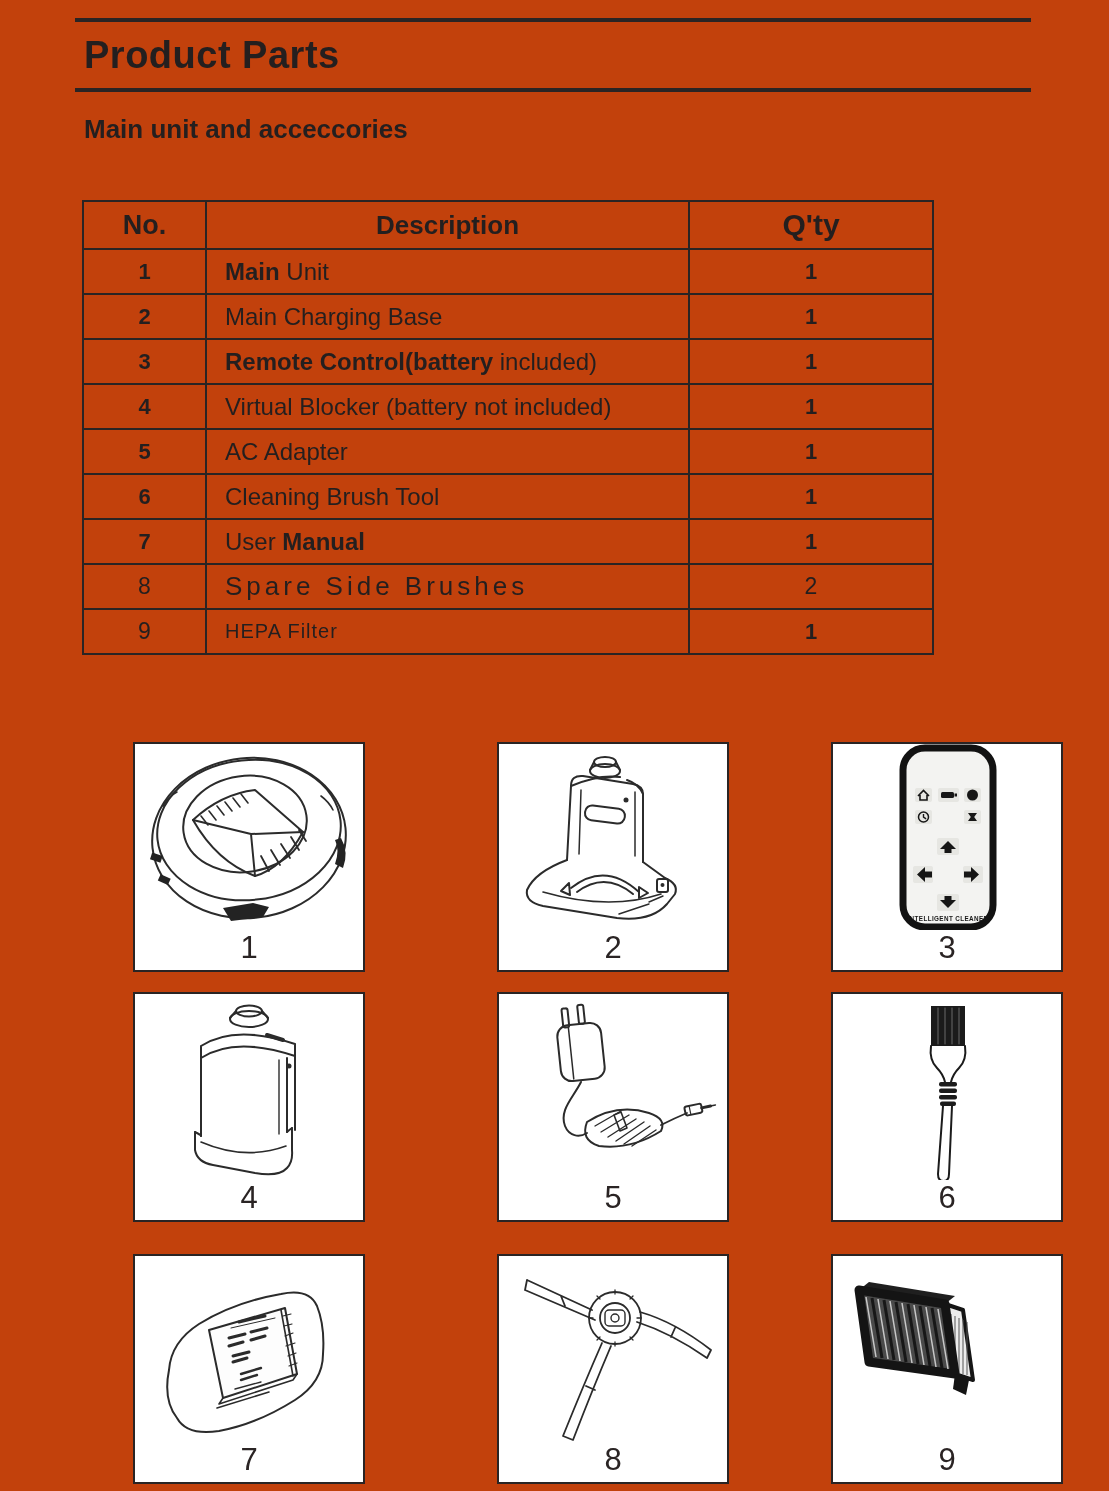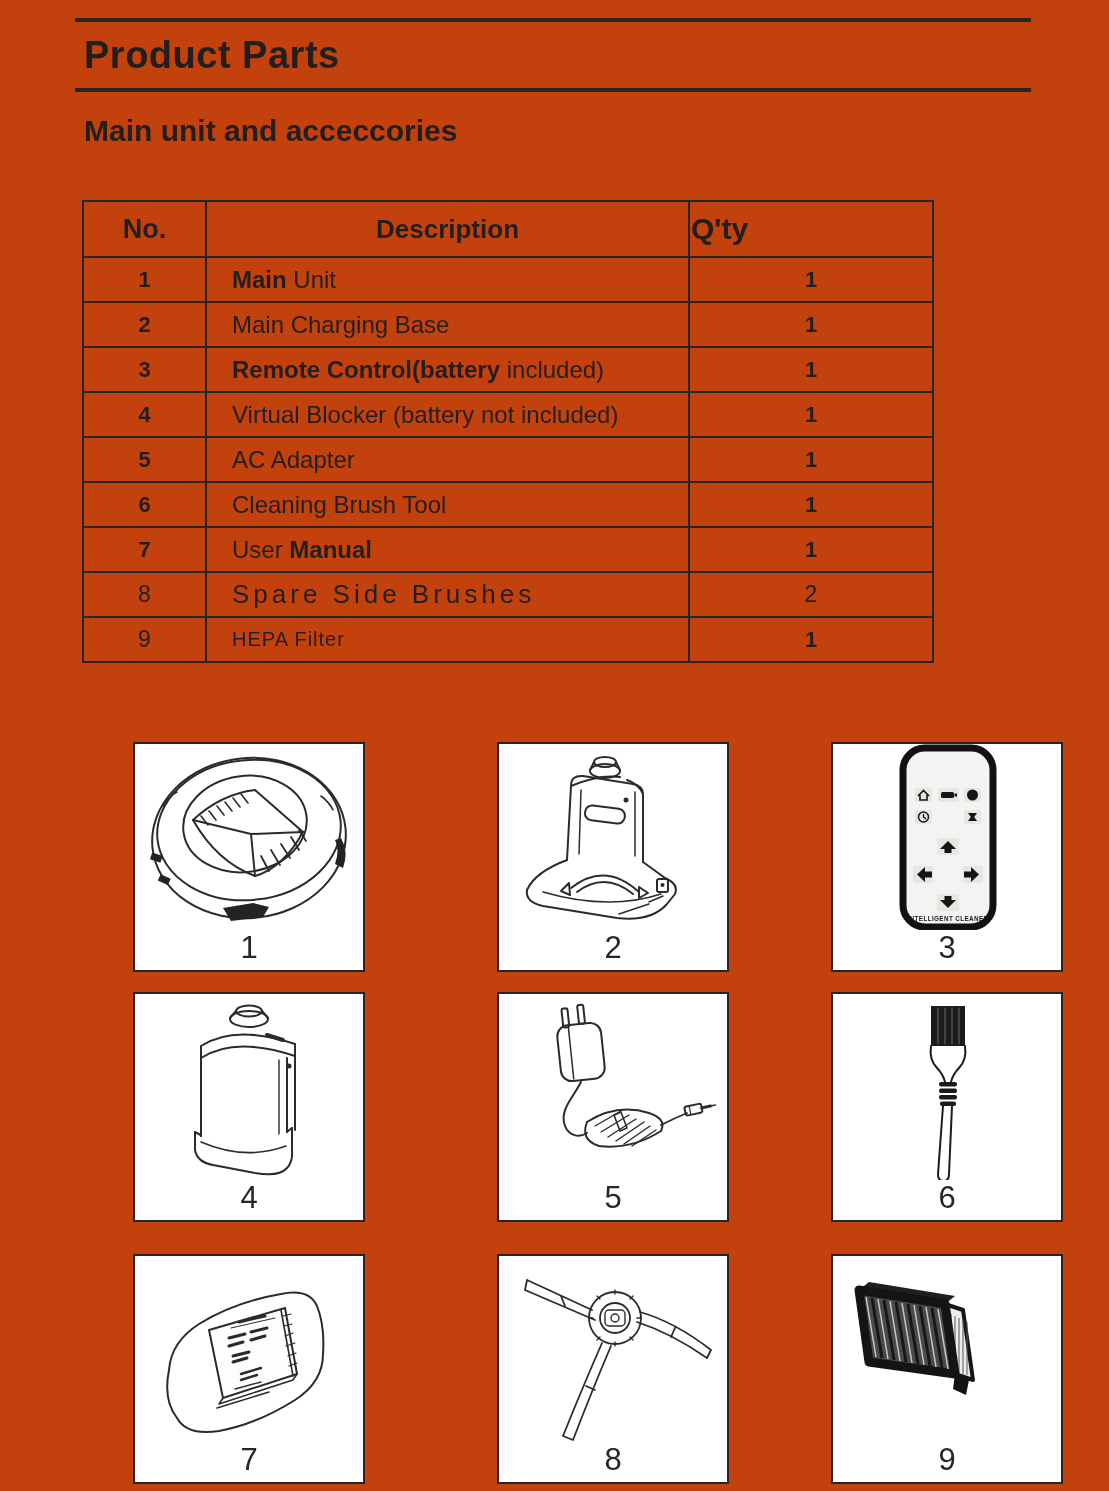--- a/index.html
+++ b/index.html
@@ -3,32 +3,32 @@
 <meta charset="utf-8">
 <style>
   html,body{margin:0;padding:0;background:#ffffff;}
   .page{position:relative;width:1109px;height:1491px;background:#c2410c;
         font-family:"Liberation Sans",sans-serif;color:#241f1f;overflow:hidden;}
   .rule{position:absolute;left:75px;width:956px;height:4px;background:#2a2424;}
   .rule-top{top:18px;}
   .rule-mid{top:88px;}
   .title{position:absolute;left:84px;top:34px;margin:0;font-size:38px;font-weight:700;
          letter-spacing:.5px;color:#241f1f;}
-  .subtitle{position:absolute;left:84px;top:114px;margin:0;font-size:30px;font-weight:700;
+  .subtitle{position:absolute;left:84px;top:114px;margin:0;font-size:26px;font-weight:700;
          color:#241f1f;}
   table.parts{position:absolute;left:82px;top:200px;width:850px;border-collapse:collapse;
          table-layout:fixed;}
   .parts th,.parts td{border:2px solid #2a2424;overflow:hidden;}
-  .parts thead tr{height:56px;}
+  .parts thead tr{height:48px;}
   .parts tbody tr{height:45px;}
   th.h-no{font-size:27px;font-weight:700;text-align:center;}
   th.h-desc{font-size:26px;font-weight:700;text-align:center;}
-  th.h-qty{font-size:30px;font-weight:700;text-align:left;}
+  th.h-qty{font-size:30px;font-weight:700;text-align:center;}
   td.no{text-align:center;font-weight:700;font-size:22px;}
-  td.desc{padding-left:25px;font-size:24px;font-weight:400;}
+  td.desc{padding-left:18px;font-size:24px;font-weight:400;}
   td.desc .b{font-weight:700;}
   td.qty{text-align:center;font-weight:700;font-size:22px;}
   .parts tbody tr:nth-child(8) td.no{font-weight:400;font-size:23px;}
   .parts tbody tr:nth-child(8) td.desc{letter-spacing:4px;font-size:26px;}
   .parts tbody tr:nth-child(8) td.qty{font-weight:400;font-size:23px;}
   .parts tbody tr:nth-child(9) td.no{font-weight:400;font-size:23px;}
   .parts tbody tr:nth-child(9) td.desc{font-size:20px;letter-spacing:1px;}
   .figure{position:absolute;width:228px;height:226px;border:2px solid #2a2424;background:#fff;}
   .figure svg{position:absolute;left:0;top:0;}
   .fig-num{position:absolute;bottom:4px;left:0;width:100%;text-align:center;

